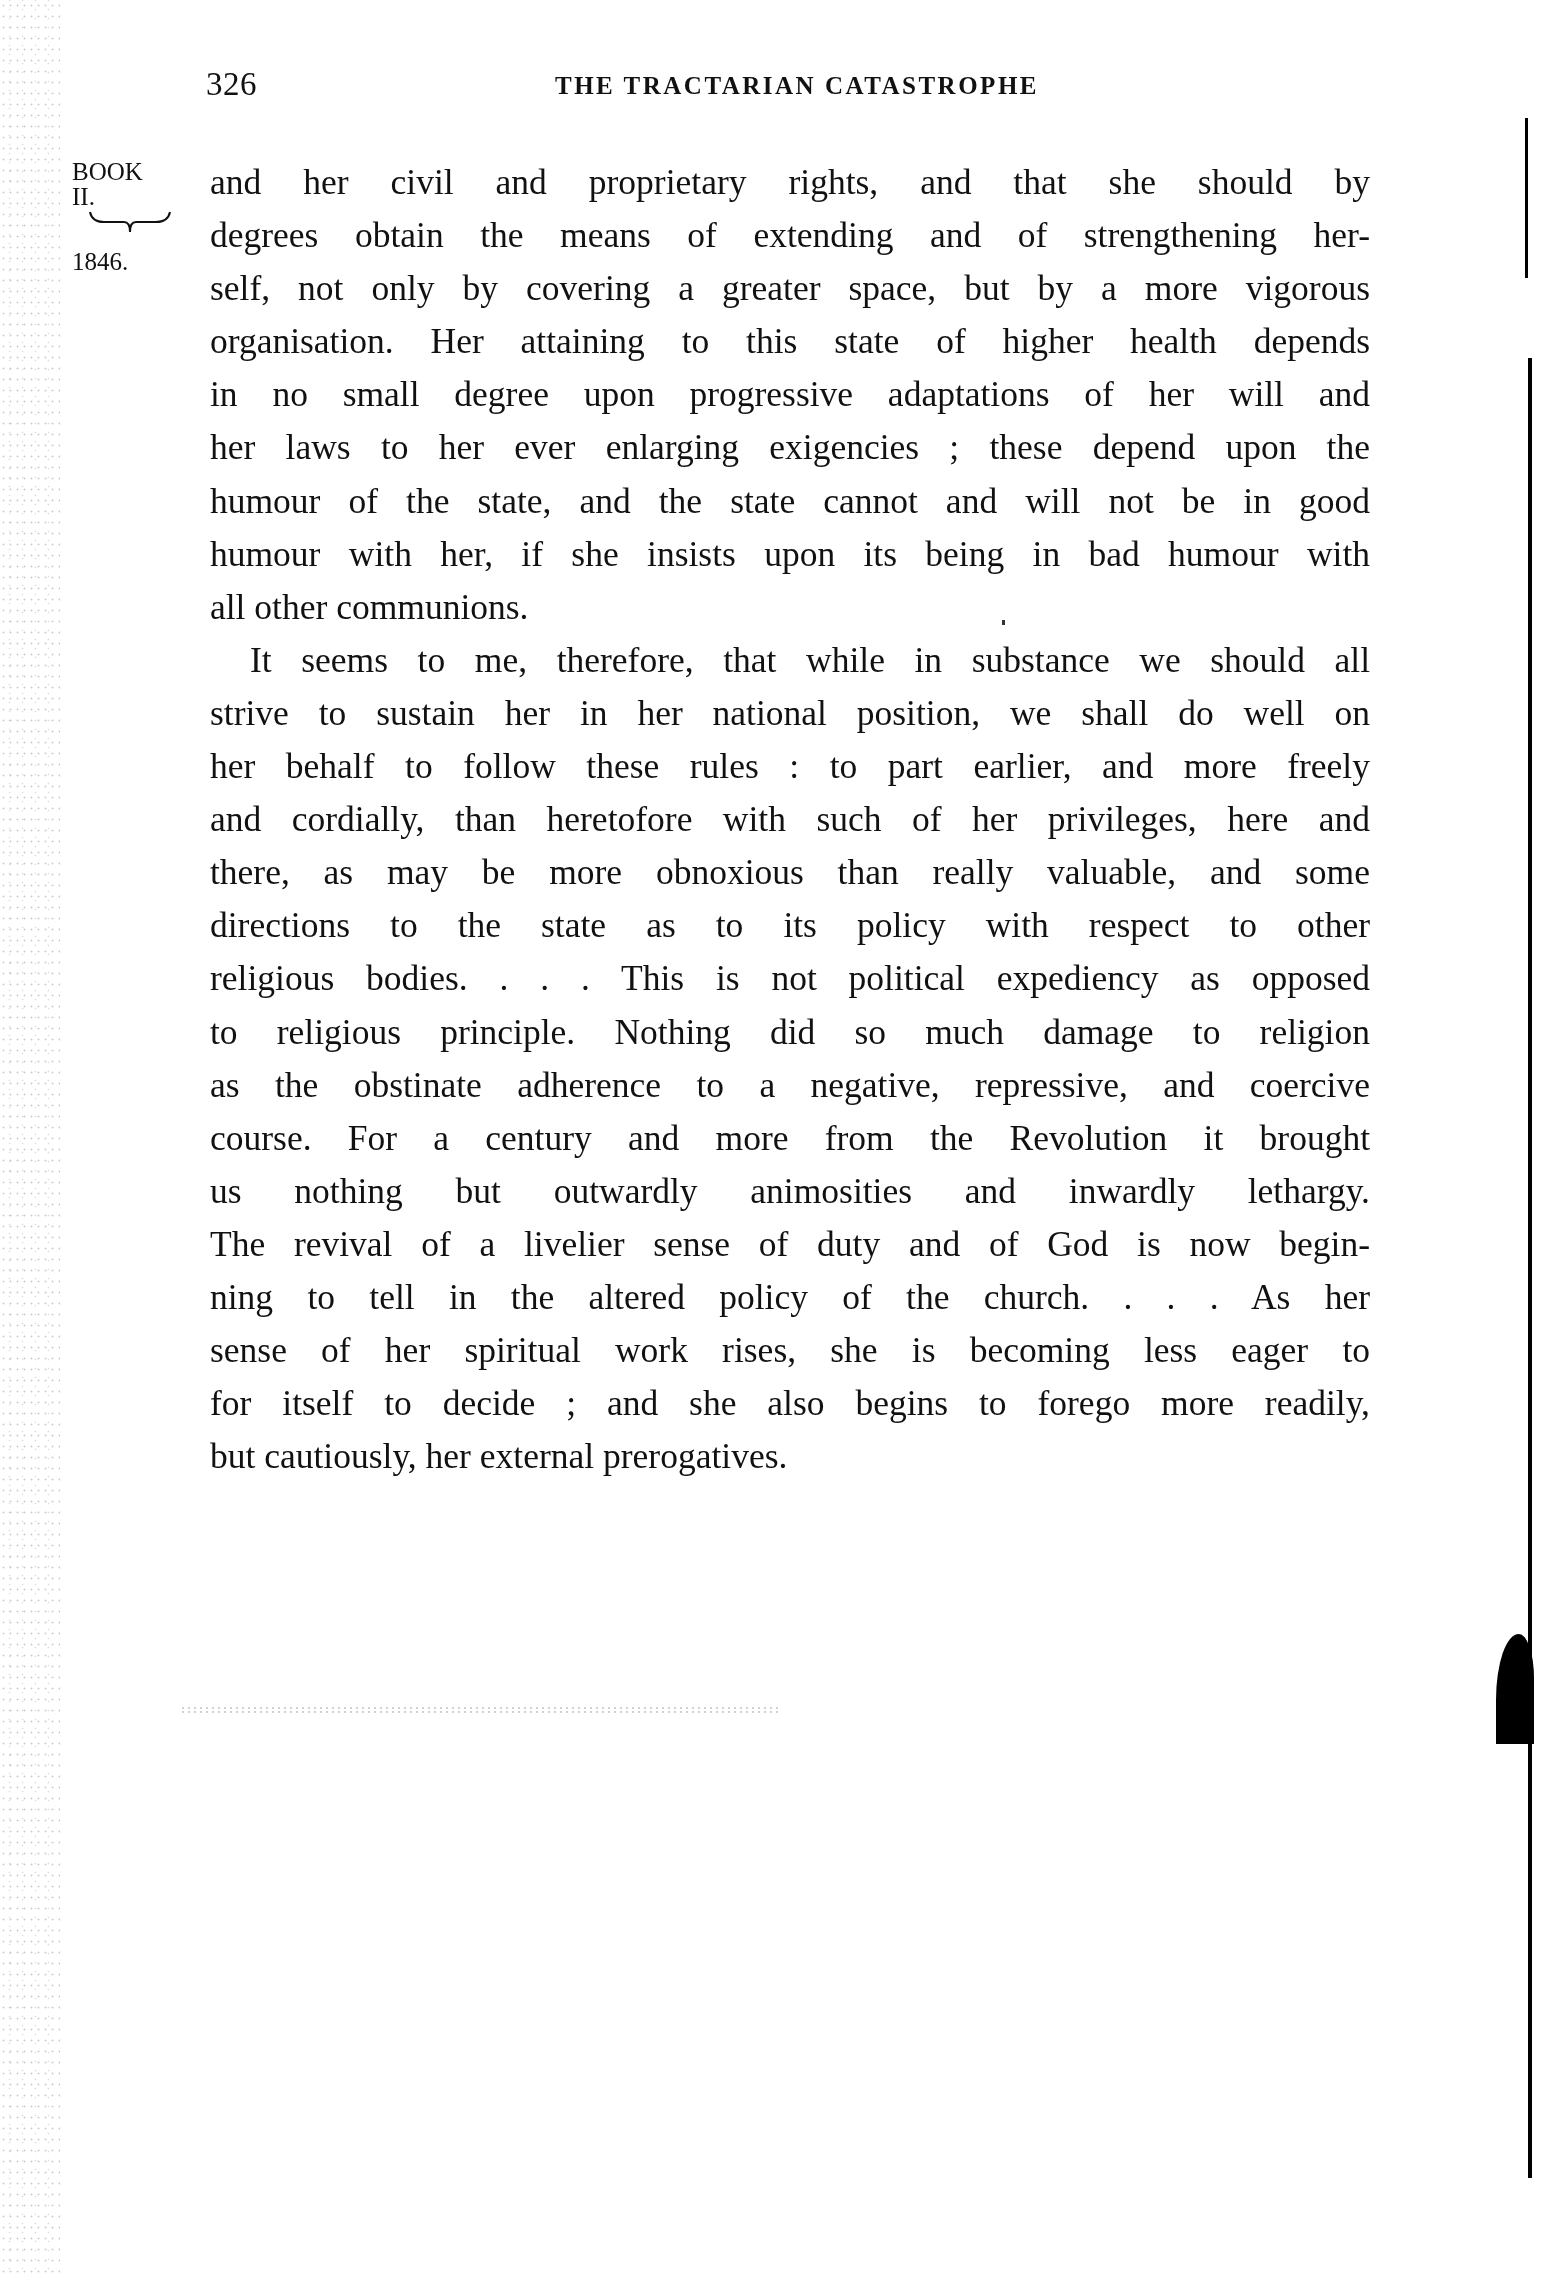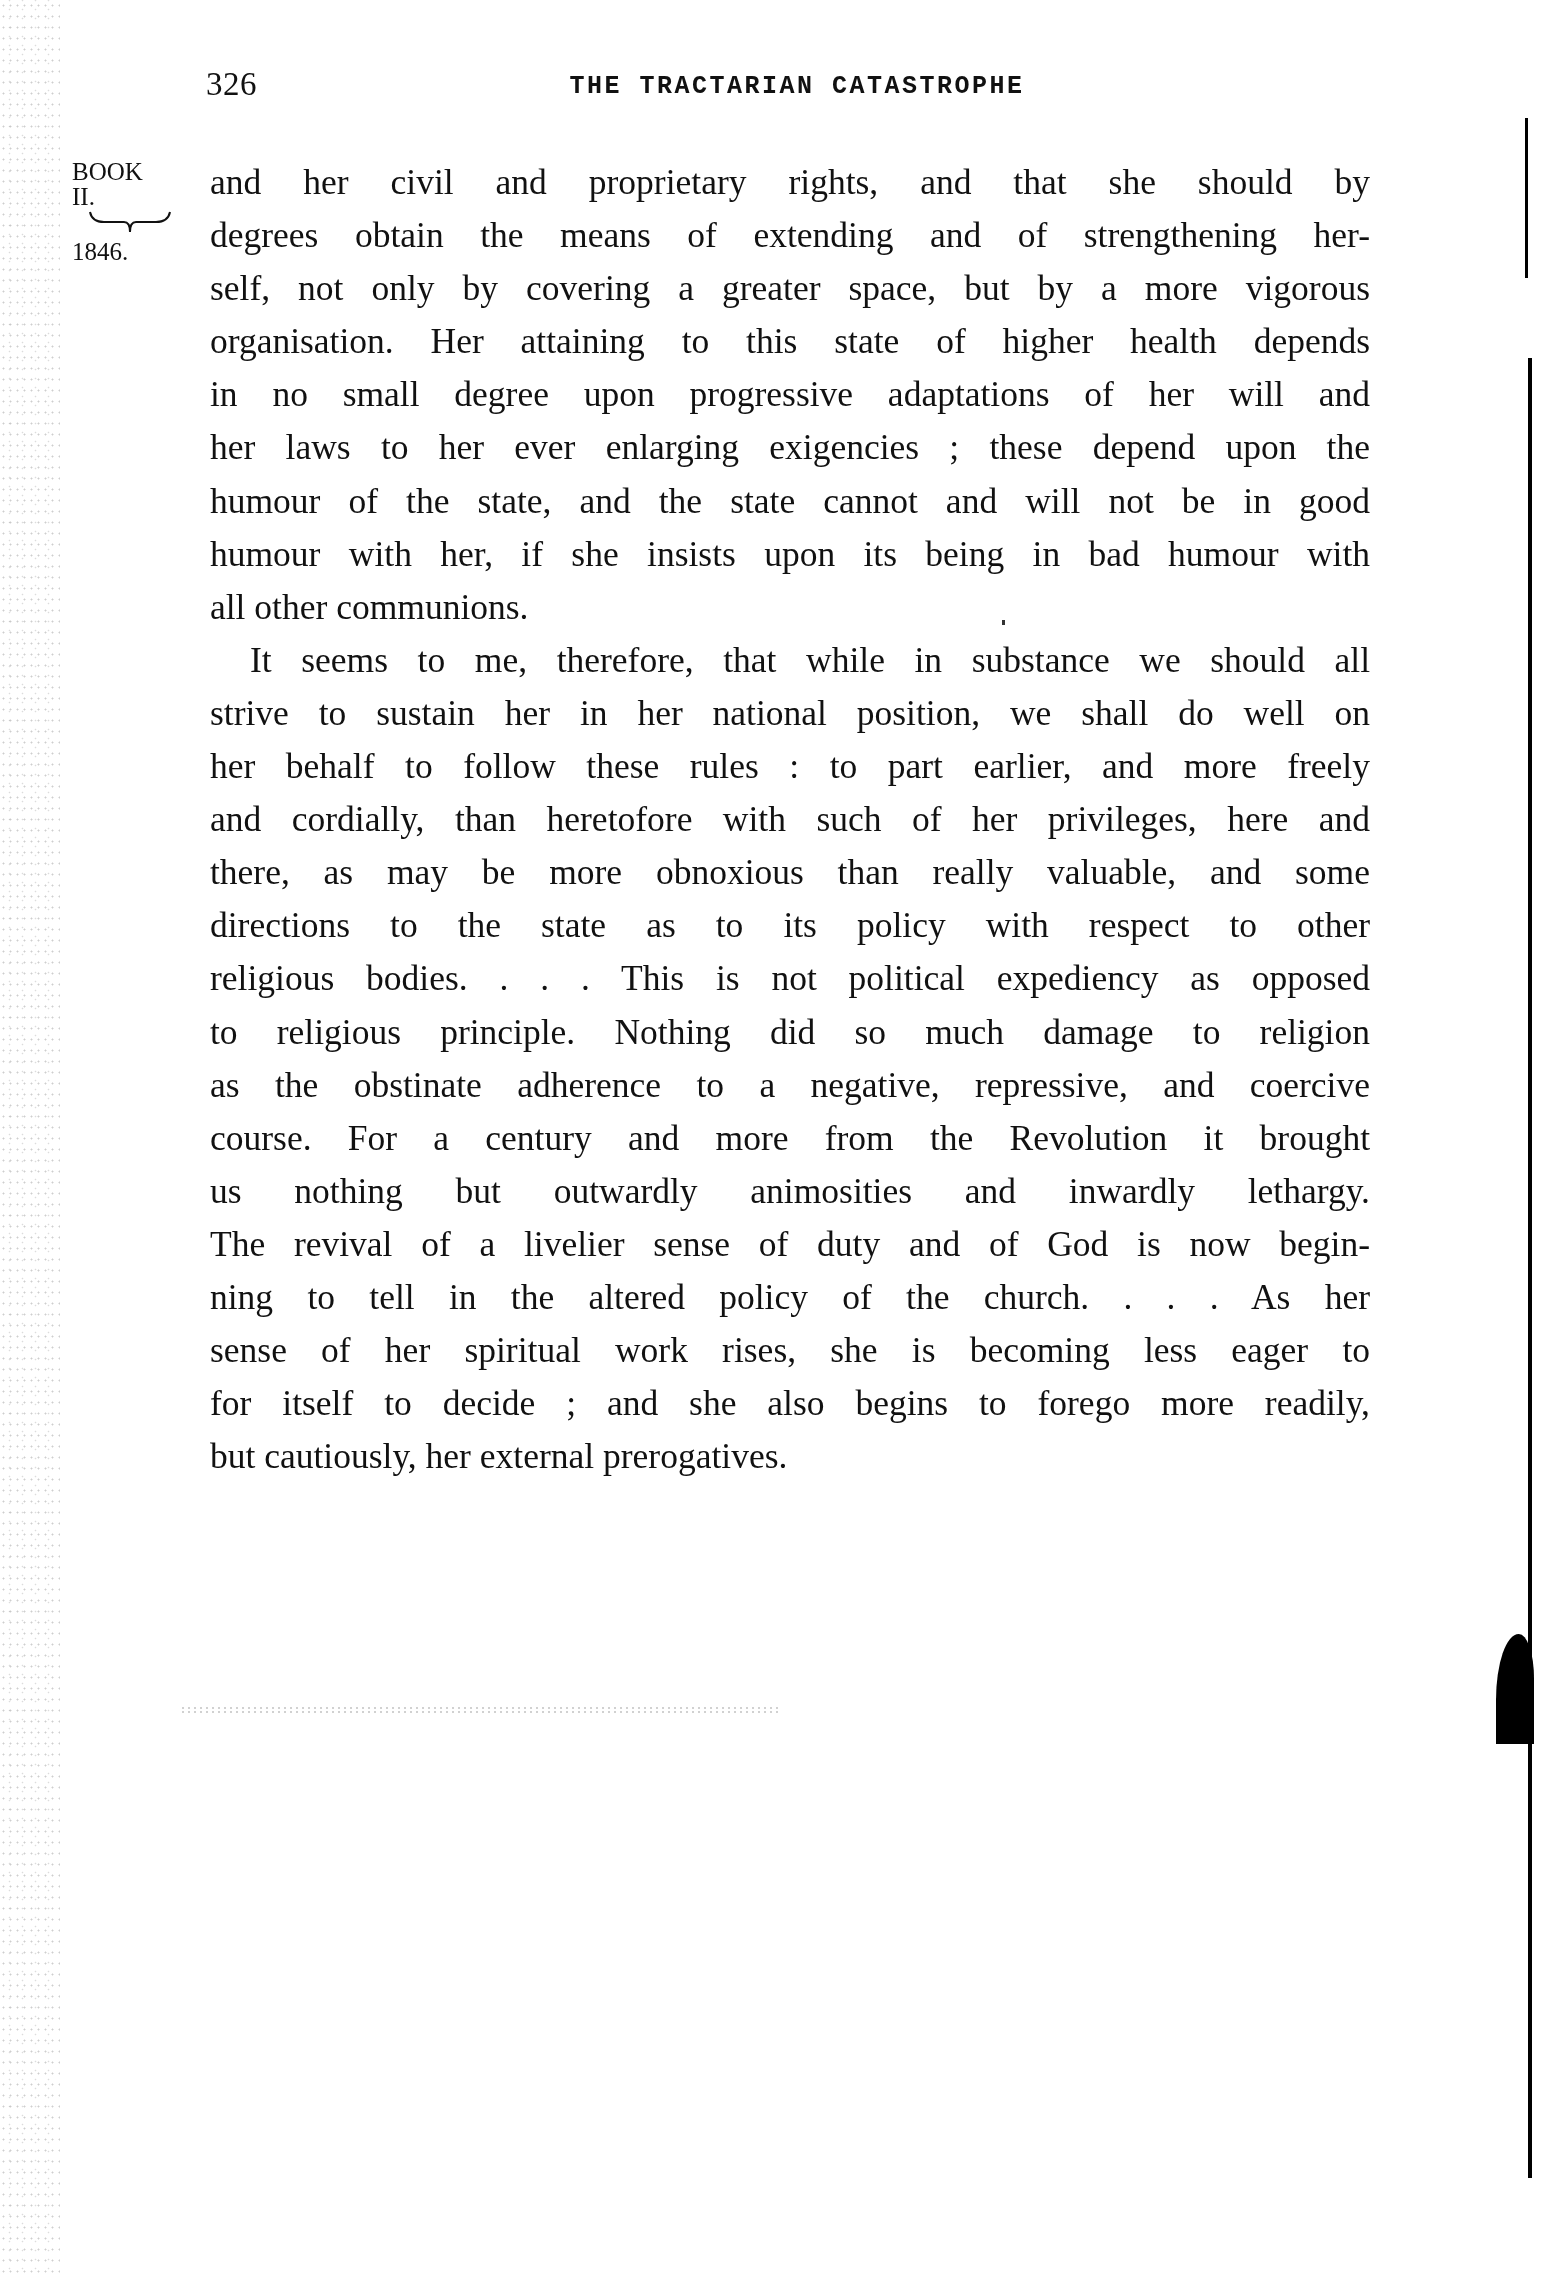--- a/index.html
+++ b/index.html
@@ -49,40 +49,39 @@
     }
     .running-title {
       position: absolute;
       left: 0; right: 0;
       text-align: center;
       top: 6px;
       font-size: 25px;
       letter-spacing: 2.5px;
       font-weight: bold;
       padding-left: 20px;
-      font-family: Liberation Mono, monospace;
     }
     .sidenote {
       position: absolute;
       left: 72px;
       top: 158px;
       width: 116px;
       text-align: left;
       font-size: 25px;
       line-height: 28px;
     }
     .sidenote .brace {
       display: block;
       width: 84px;
       height: 26px;
       margin: 2px auto 2px;
     }
     .sidenote .year {
       display: block;
-      margin-top: 2px;
+      margin-top: 12px;
     }
     .body-text {
       position: absolute;
       left: 210px;
       top: 156px;
       width: 1160px;
       font-size: 35.5px;
       line-height: 53.1px;
       text-align: justify;
     }

